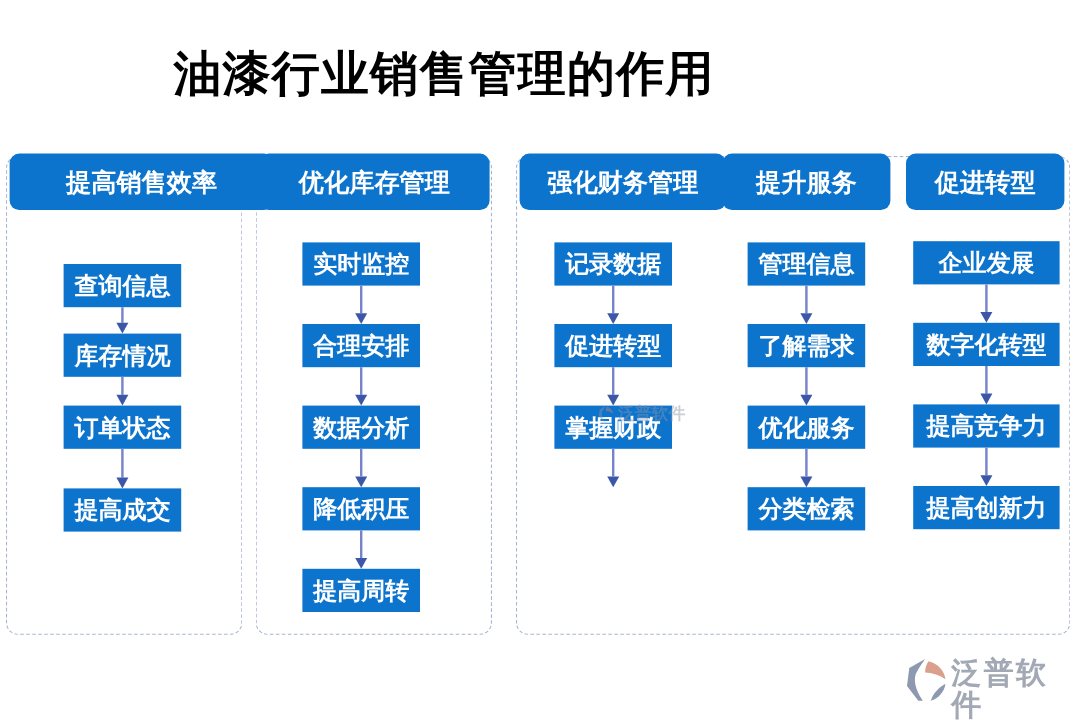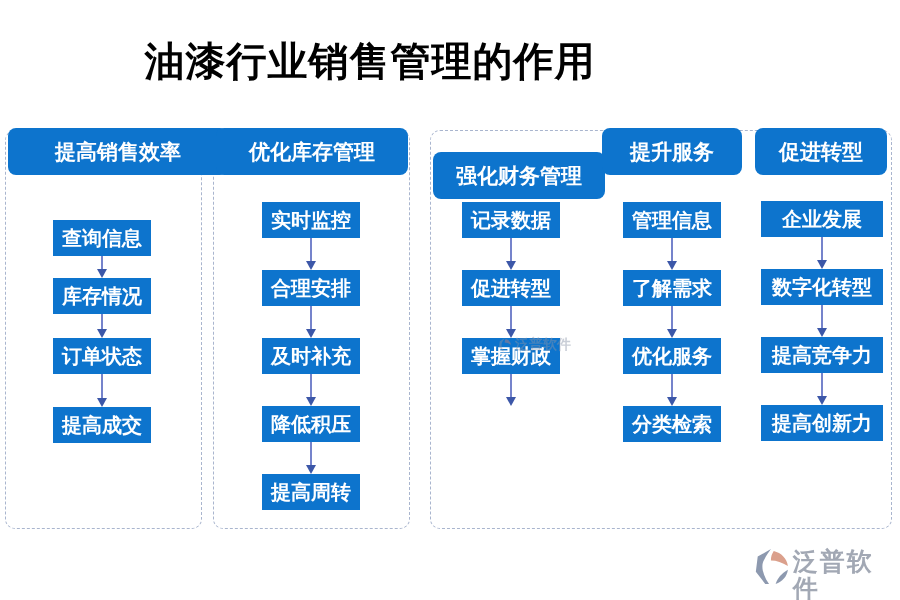--- a/index.html
+++ b/index.html
@@ -15,27 +15,27 @@
          border-radius:10px;background:transparent;}
   .group.g1{left:5px;width:195px;}
   .group.g2{left:213px;width:195px;}
   .group.g3{left:430px;width:460px;}
 
   .hdr{position:absolute;top:128px;height:47px;background:var(--primary);
        border-radius:8px;display:flex;align-items:center;justify-content:center;
        color:#fff;font-size:21px;font-weight:bold;z-index:3;}
   .hdr.h1{left:8px;width:220px;font-family:Liberation Mono, monospace;}
   .hdr.h2{left:216px;width:192px;}
-  .hdr.h3{left:433px;width:172px;margin-top:24px;}
+  .hdr.h3{left:433px;width:172px;}
   .hdr.h4{left:602px;width:140px;}
   .hdr.h5{left:755px;width:132px;}
 
   .col{position:absolute;display:flex;flex-direction:column;align-items:center;z-index:2;}
   .col.c1{left:42px;top:220px;width:120px;justify-content:flex-end;}
-  .col.c2{left:251px;top:202px;width:120px;}
+  .col.c2{left:241px;top:202px;width:120px;}
   .col.c3{left:451px;top:202px;width:120px;}
   .col.c4{left:612px;top:202px;width:120px;}
   .col.c5{left:757px;top:201px;width:130px;}
 
   .node{height:36px;min-width:98px;padding:0 9px;box-sizing:border-box;
         background:var(--primary);color:#fff;font-size:20px;font-weight:bold;
         display:flex;align-items:center;justify-content:center;white-space:nowrap;}
   .c5 .node{width:122px;}
 
   .arrow{display:flex;flex-direction:column;align-items:center;}
@@ -94,21 +94,21 @@
     <div class="node">实时监控</div>
     <div class="arrow a32">
         <div class="line"></div>
         <div class="head"></div>
       </div>
     <div class="node">合理安排</div>
     <div class="arrow a32">
         <div class="line"></div>
         <div class="head"></div>
       </div>
-    <div class="node">及时补充</div>
+    <div class="node">数据分析</div>
     <div class="arrow a32">
         <div class="line"></div>
         <div class="head"></div>
       </div>
     <div class="node">降低积压</div>
     <div class="arrow a32">
         <div class="line"></div>
         <div class="head"></div>
       </div>
     <div class="node">提高周转</div>

